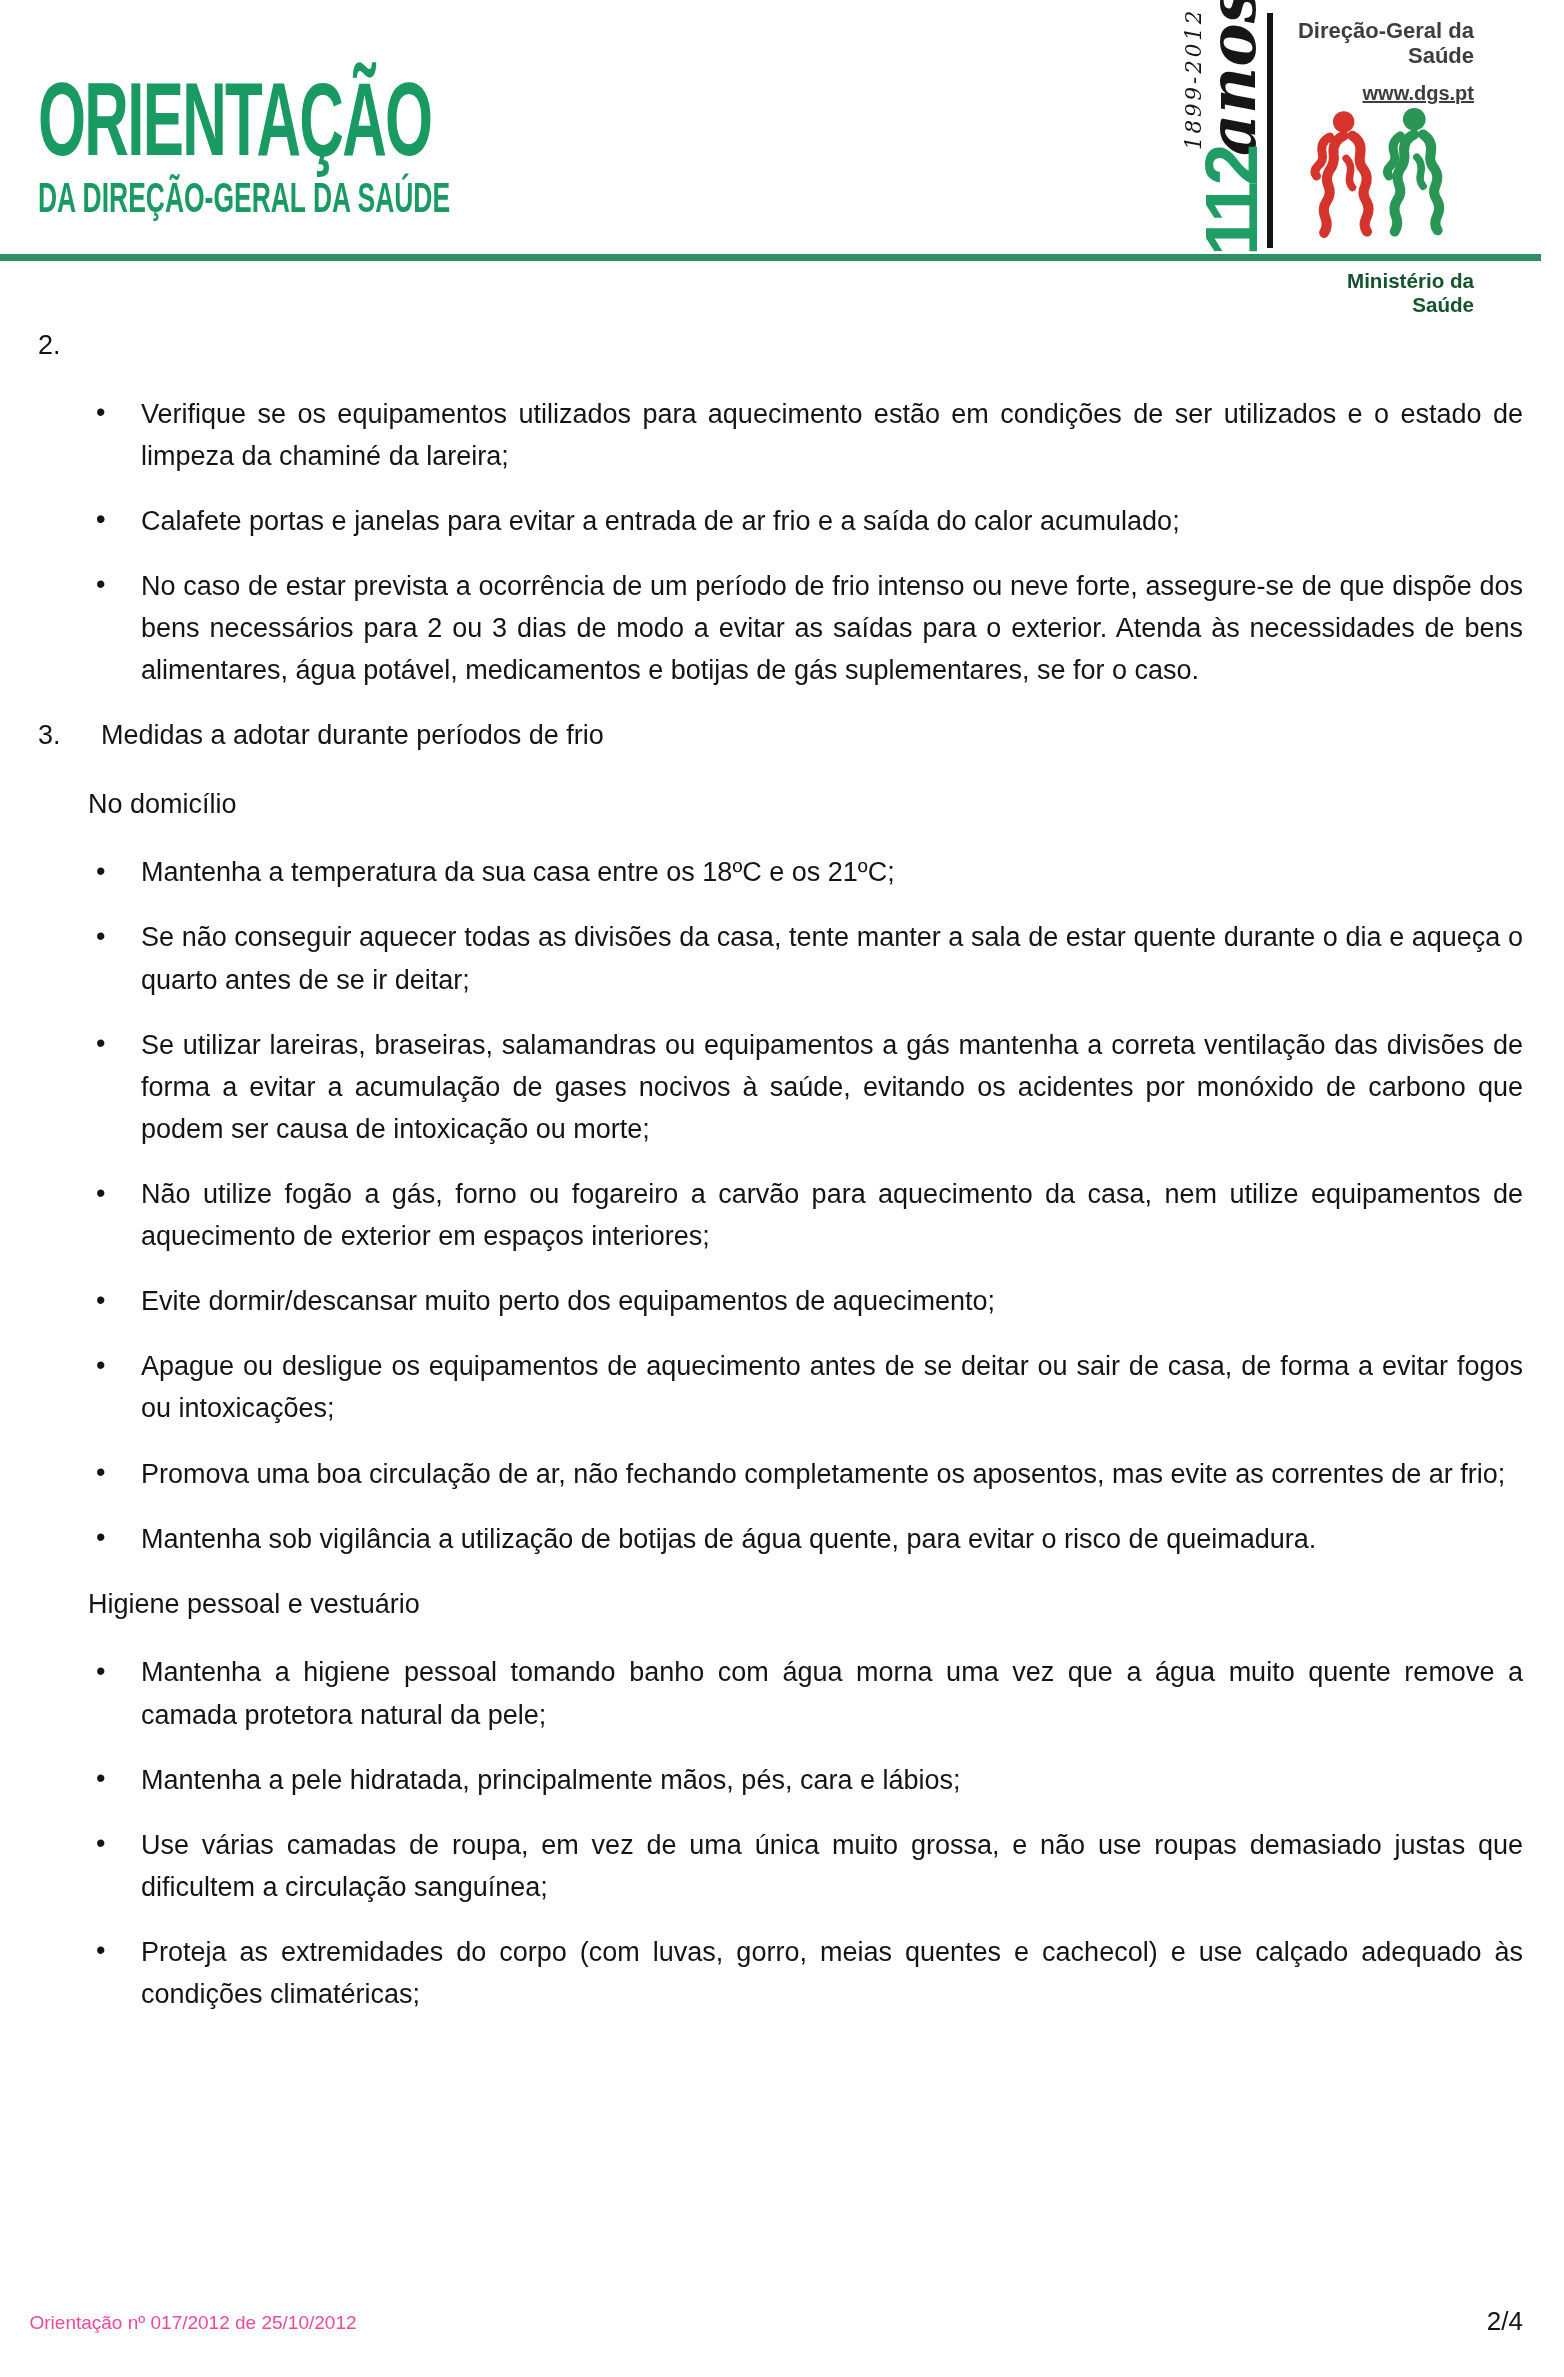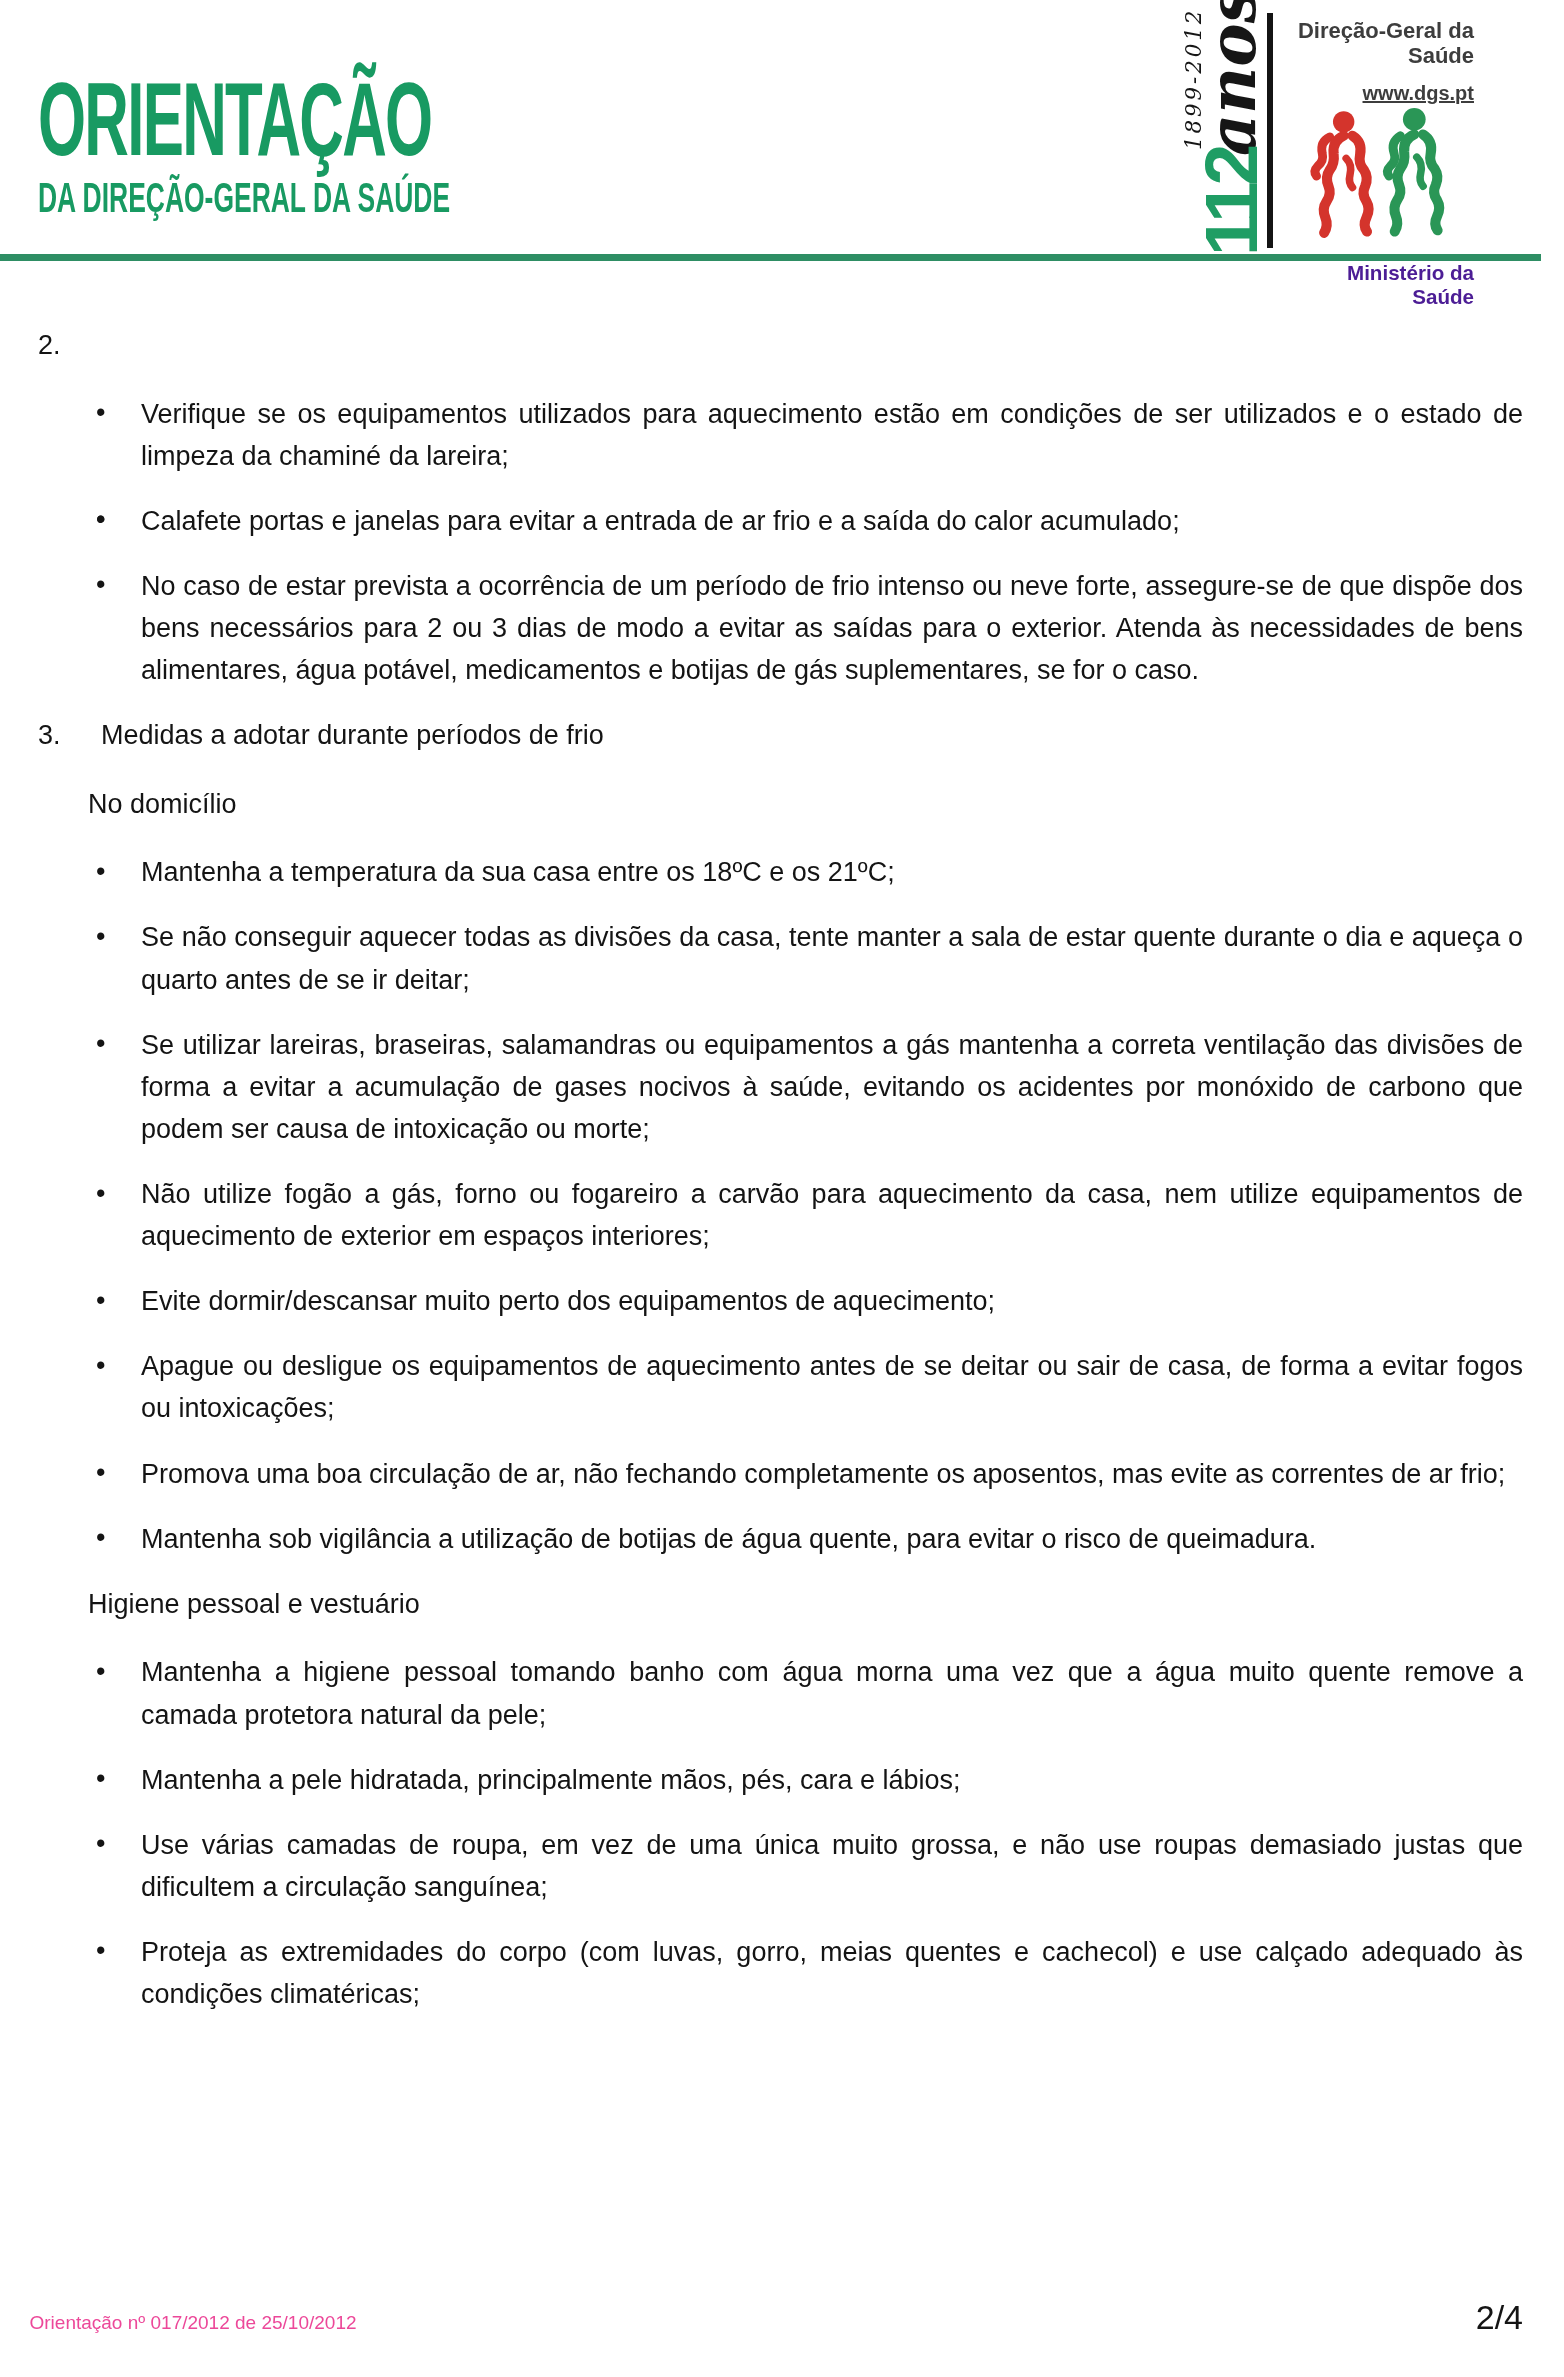--- a/index.html
+++ b/index.html
@@ -42,21 +42,21 @@
     transform:rotate(-90deg); transform-origin:0 0;
     font-weight:700; font-size:75px; letter-spacing:-4.4px;
     color:#1f9d64; white-space:nowrap; line-height:1;
   }
   .vbar { width:5.9px; height:235px; background:#141414; margin:5.9px 14.7px 0 8.8px; }
 
   .org { width:186px; text-align:right; padding-top:10.3px; }
   .org-name  { font-weight:700; font-size:22px; color:#3d3d3d; line-height:1.15; }
   .org-url   { font-weight:700; font-size:20px; color:#3d3d3d; line-height:1.15; margin-top:14px;text-decoration:underline; }
   .figures   { display:block; margin:2.9px auto 0; }
-  .ministry  { font-weight:700; font-size:20.6px; color:#4c1d95; margin-top:8px; }
+  .ministry  { font-weight:700; font-size:20.6px; color:#14532d; margin-top:16px; }
 
   .green-rule { position:absolute; left:0; top:254px; width:1541px; height:6.6px; background:#2e8e64; }
 
   
   .doc { padding:58px 41px 0 38px; font-size:27px; line-height:1.56; }
 
   .blk { margin-bottom:23px; }
   .blk-num { display:flex; margin-top:5.9px; margin-bottom:26.5px; }
   .blk-num .num { flex:0 0 63px; }
   .blk-sub { display:flex; padding-left:50px; margin-top:10.3px; margin-bottom:26.5px; }
@@ -64,21 +64,21 @@
   .blk-plain { padding-left:50px; margin-top:10.3px; margin-bottom:26.5px; }
   .blk-bullet { position:relative; padding-left:103px; text-align:justify; }
   .blk-bullet .marker { position:absolute; left:58px; top:-1.5px; }
 
   
   .footer {
     position:absolute; left:29.5px; right:41px; bottom:43px;
     display:flex; justify-content:space-between; align-items:flex-end;
   }
   .footer-ref  { font-size:19px; color:#ec4899; }
-  .page-num    { font-size:34px; color:#141414; line-height:1; }
+  .page-num    { font-size:26px; color:#141414; line-height:1; }
 </style>
 </head>
 <body>
 
 <div class="header">
   <div class="logo-title">ORIENTAÇÃO</div>
   <div class="logo-sub">DA DIREÇÃO-GERAL DA SAÚDE</div>
 
   <div class="logo-right">
     <div class="anniv">

